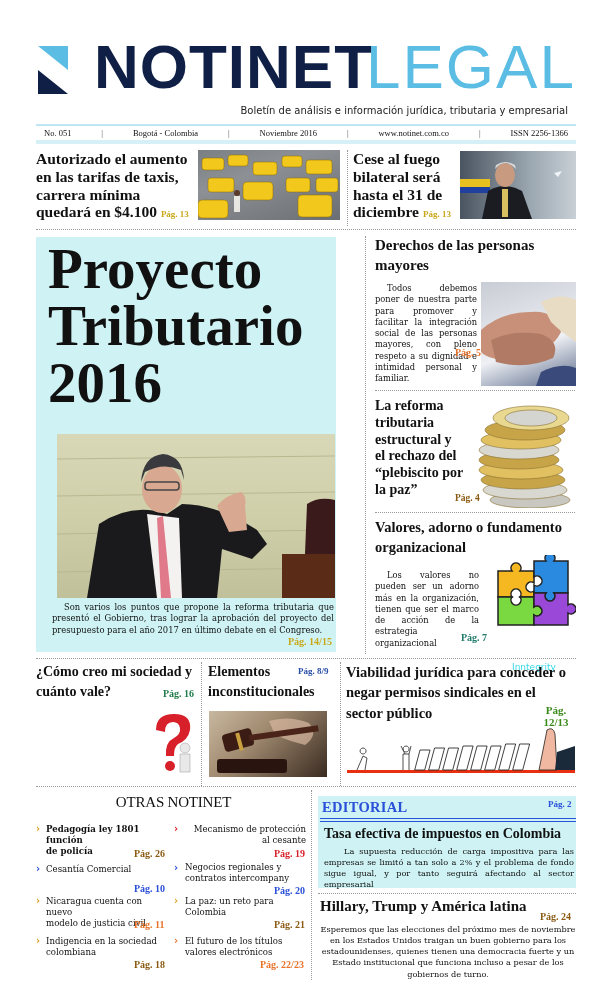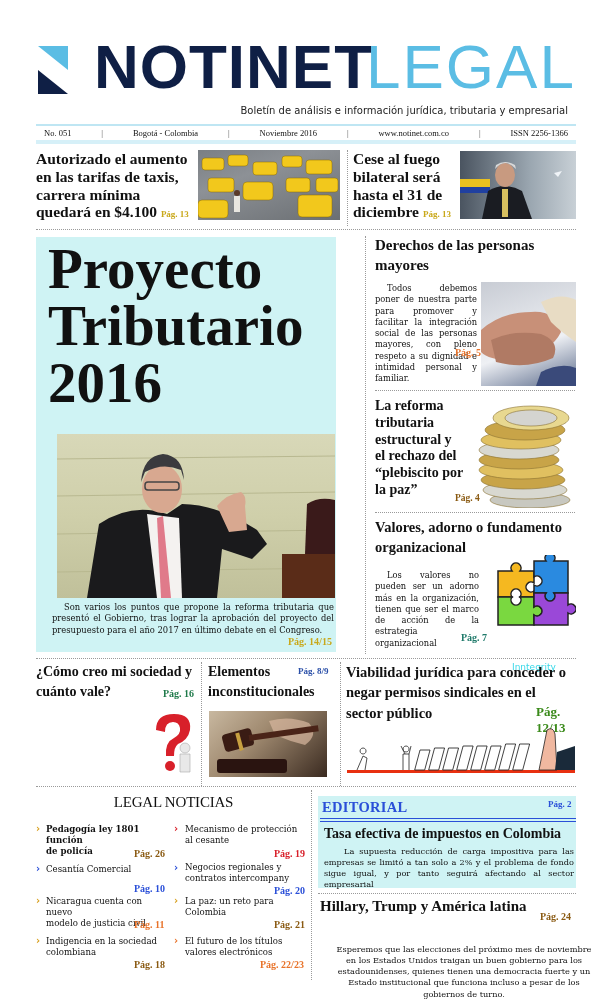--- a/index.html
+++ b/index.html
@@ -230,21 +230,21 @@
     <rect x="8" y="48" width="70" height="14" rx="3" fill="#2a1410"></rect>
     <rect x="14" y="20" width="30" height="18" rx="4" transform="rotate(-15 29 29)" fill="#3a1c14"></rect>
     <rect x="28" y="22" width="4" height="18" transform="rotate(-15 29 29)" fill="#c8a040"></rect>
     <rect x="40" y="24" width="70" height="6" transform="rotate(-8 40 27)" fill="#4a2418"></rect>
   </svg>
 </div>
 <div class="dotted-v" style="left:340px; top:662px; height:124px;"></div>
 
 <div class="abs" style="left:346px; top:662px; width:230px; height:120px;">
   <div class="hl" style="font-size:14.5px; line-height:1.4; width:230px;">Viabilidad jurídica para conceder o negar permisos sindicales en el sector público</div>
-  <div class="abs pag" style="left:190px; top:42px; color:#3a8a1a; font-size:13px;">Pág. 12/13</div>
+  <div class="abs pag" style="left:190px; top:42px; color:#3a8a1a; font-size:11px;text-align:center;">Pág. 12/13</div>
 </div>
 <div class="photo" style="left:347px; top:724px; width:228px; height:52px;">
   <svg width="228" height="52" viewBox="0 0 228 52">
     <rect x="0" y="46" width="228" height="3" fill="#e83010"></rect>
     <path d="M200,6 Q206,2 208,10 L210,46 L192,46 Z" fill="#f0b8a0" stroke="#222" stroke-width="0.8"></path>
     <path d="M210,28 L228,22 L228,46 L208,46 Z" fill="#1a2a3a"></path>
     <g fill="#fff" stroke="#222" stroke-width="0.8">
       <path d="M10,46 l6,-14 l4,2 l-2,12 M16,30 a3,3 0 1 1 0.1,0"></path>
       <path d="M56,46 v-16 h6 v16 M59,28 a3,3 0 1 1 0.1,0 M54,22 l4,8 M64,22 l-2,8"></path>
     </g>
@@ -257,21 +257,21 @@
       <rect x="150" y="22" width="10" height="24" transform="skewX(-15)"></rect>
       <rect x="164" y="20" width="10" height="26" transform="skewX(-15)"></rect>
       <rect x="178" y="20" width="10" height="26" transform="skewX(-15)"></rect>
     </g>
   </svg>
 </div>
 
 <div class="dotted-h" style="left:36px; top:786px; width:540px;"></div>
 
 <div class="dotted-v" style="left:311px; top:790px; height:190px;"></div>
-<div class="abs" style="left:36px; top:794px; width:275px; text-align:center; font-family:'Liberation Serif',serif; font-size:15px; font-weight:normal; letter-spacing:-0.2px;">LEGAL NOTICIAS</div>
+<div class="abs" style="left:36px; top:794px; width:275px; text-align:center; font-family:'Liberation Serif',serif; font-size:15px; font-weight:normal; letter-spacing:-0.2px;">OTRAS NOTINET</div>
 
 <div class="abs" style="left:36px; top:824px; width:135px; height:38px;">
   <span class="on-arrow" style="left:0; top:-1px; color:#d8a020;">›</span>
   <div class="on-item" style="left:10px; top:0; width:125px;font-weight:bold;">
     <div>Pedagogía ley 1801 función</div>
     <div>de policía</div>
   </div>
   <span class="on-pag" style="left:98px; top:24px; color:#8a5a12;">Pág. 26</span>
 </div>
 <div class="abs" style="left:36px; top:864px; width:135px; height:34px;">
@@ -293,21 +293,21 @@
   <span class="on-arrow" style="left:0; top:-1px; color:#d8a020;">›</span>
   <div class="on-item" style="left:10px; top:0; width:125px;">
     <div>Indigencia en la sociedad</div>
     <div>colombiana</div>
   </div>
   <span class="on-pag" style="left:98px; top:23px; color:#8a5a12;">Pág. 18</span>
 </div>
 
 <div class="abs" style="left:174px; top:824px; width:132px; height:38px;">
   <span class="on-arrow" style="left:0; top:-1px; color:#d8202a;">›</span>
-  <div class="on-item" style="left:11px; top:0; width:121px;">
+  <div class="on-item" style="left:11px; top:0; width:121px;text-align:right;">
     <div>Mecanismo de protección</div>
     <div>al cesante</div>
   </div>
   <span class="on-pag" style="left:100px; top:24px; color:#d8202a;">Pág. 19</span>
 </div>
 <div class="abs" style="left:174px; top:862px; width:132px; height:38px;">
   <span class="on-arrow" style="left:0; top:0px; color:#2a4fd8;">›</span>
   <div class="on-item" style="left:11px; top:0; width:121px;">
     <div>Negocios regionales y</div>
     <div>contratos intercompany</div>
@@ -336,14 +336,14 @@
 <div class="abs pag" style="left:548px; top:799px; color:#2a4fd8; font-size:9px;">Pág. 2</div>
 <div class="abs" style="left:320px; top:818px; width:256px; border-top:1.5px solid #2a4fd8; border-bottom:1.5px solid #2a4fd8; height:4px;"></div>
 <div class="abs hl" style="left:324px; top:826px; font-size:14px; font-weight:bold;">Tasa efectiva de impuestos en Colombia</div>
 <div class="abs body-txt" style="left:324px; top:846px; width:250px; text-indent:20px; font-size:8.2px;">La supuesta reducción de carga impositiva para las empresas se limitó a tan solo a 2% y el problema de fondo sigue igual, y por tanto seguirá  afectando al sector empresarial</div>
 
 <div class="dotted-h" style="left:318px; top:893px; width:258px;"></div>
 
 <div class="abs" style="left:320px; top:898px; width:256px; height:80px;">
   <div class="hl" style="font-size:15px; font-weight:bold;">Hillary, Trump y América latina</div>
   <div class="abs pag" style="left:220px; top:13px; color:#8a5a12;">Pág. 24</div>
-  <div class="body-txt" style="position:absolute; left:16px; top:26px; width:256px; text-align:center; font-size:8.2px;margin-top:20px;">Esperemos que las elecciones del próximo mes de noviembre en los Estados Unidos traigan un buen gobierno para los estadounidenses, quienes tienen una democracia fuerte y un Estado institucional que funciona incluso a pesar de los gobiernos de turno.</div>
+  <div class="body-txt" style="position:absolute; left:0; top:26px; width:256px; text-align:center; font-size:8.2px;">Esperemos que las elecciones del próximo mes de noviembre en los Estados Unidos traigan un buen gobierno para los estadounidenses, quienes tienen una democracia fuerte y un Estado institucional que funciona incluso a pesar de los gobiernos de turno.</div>
 </div>
 
 </body></html>

